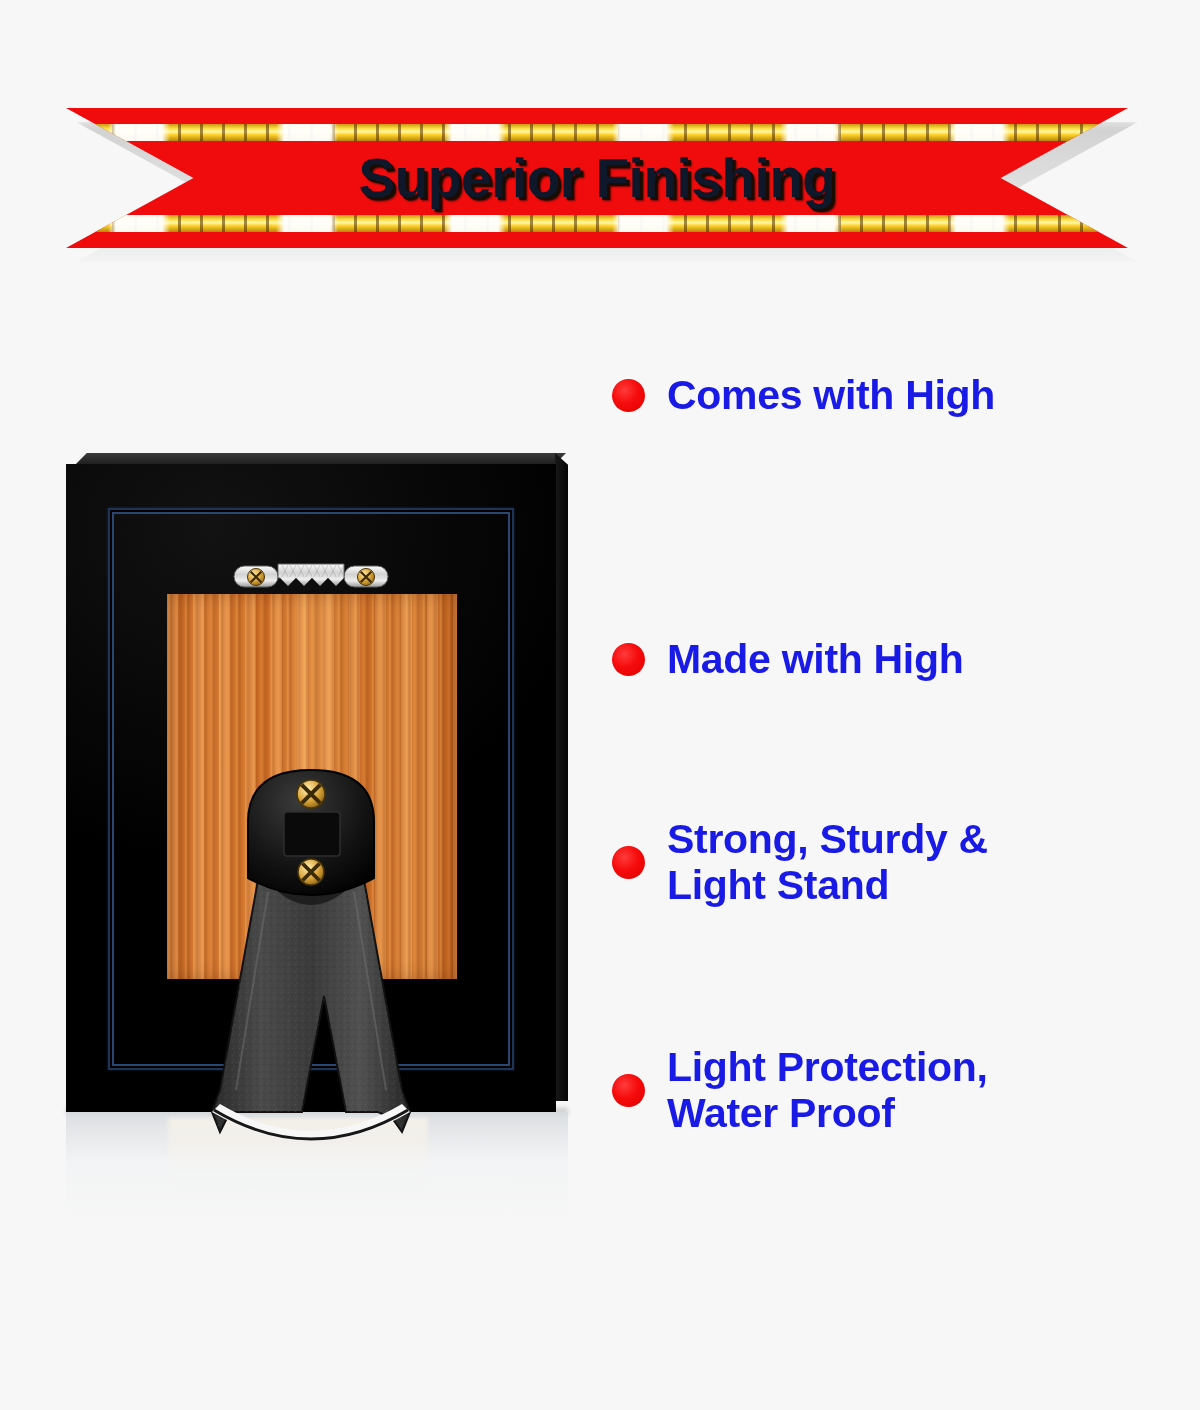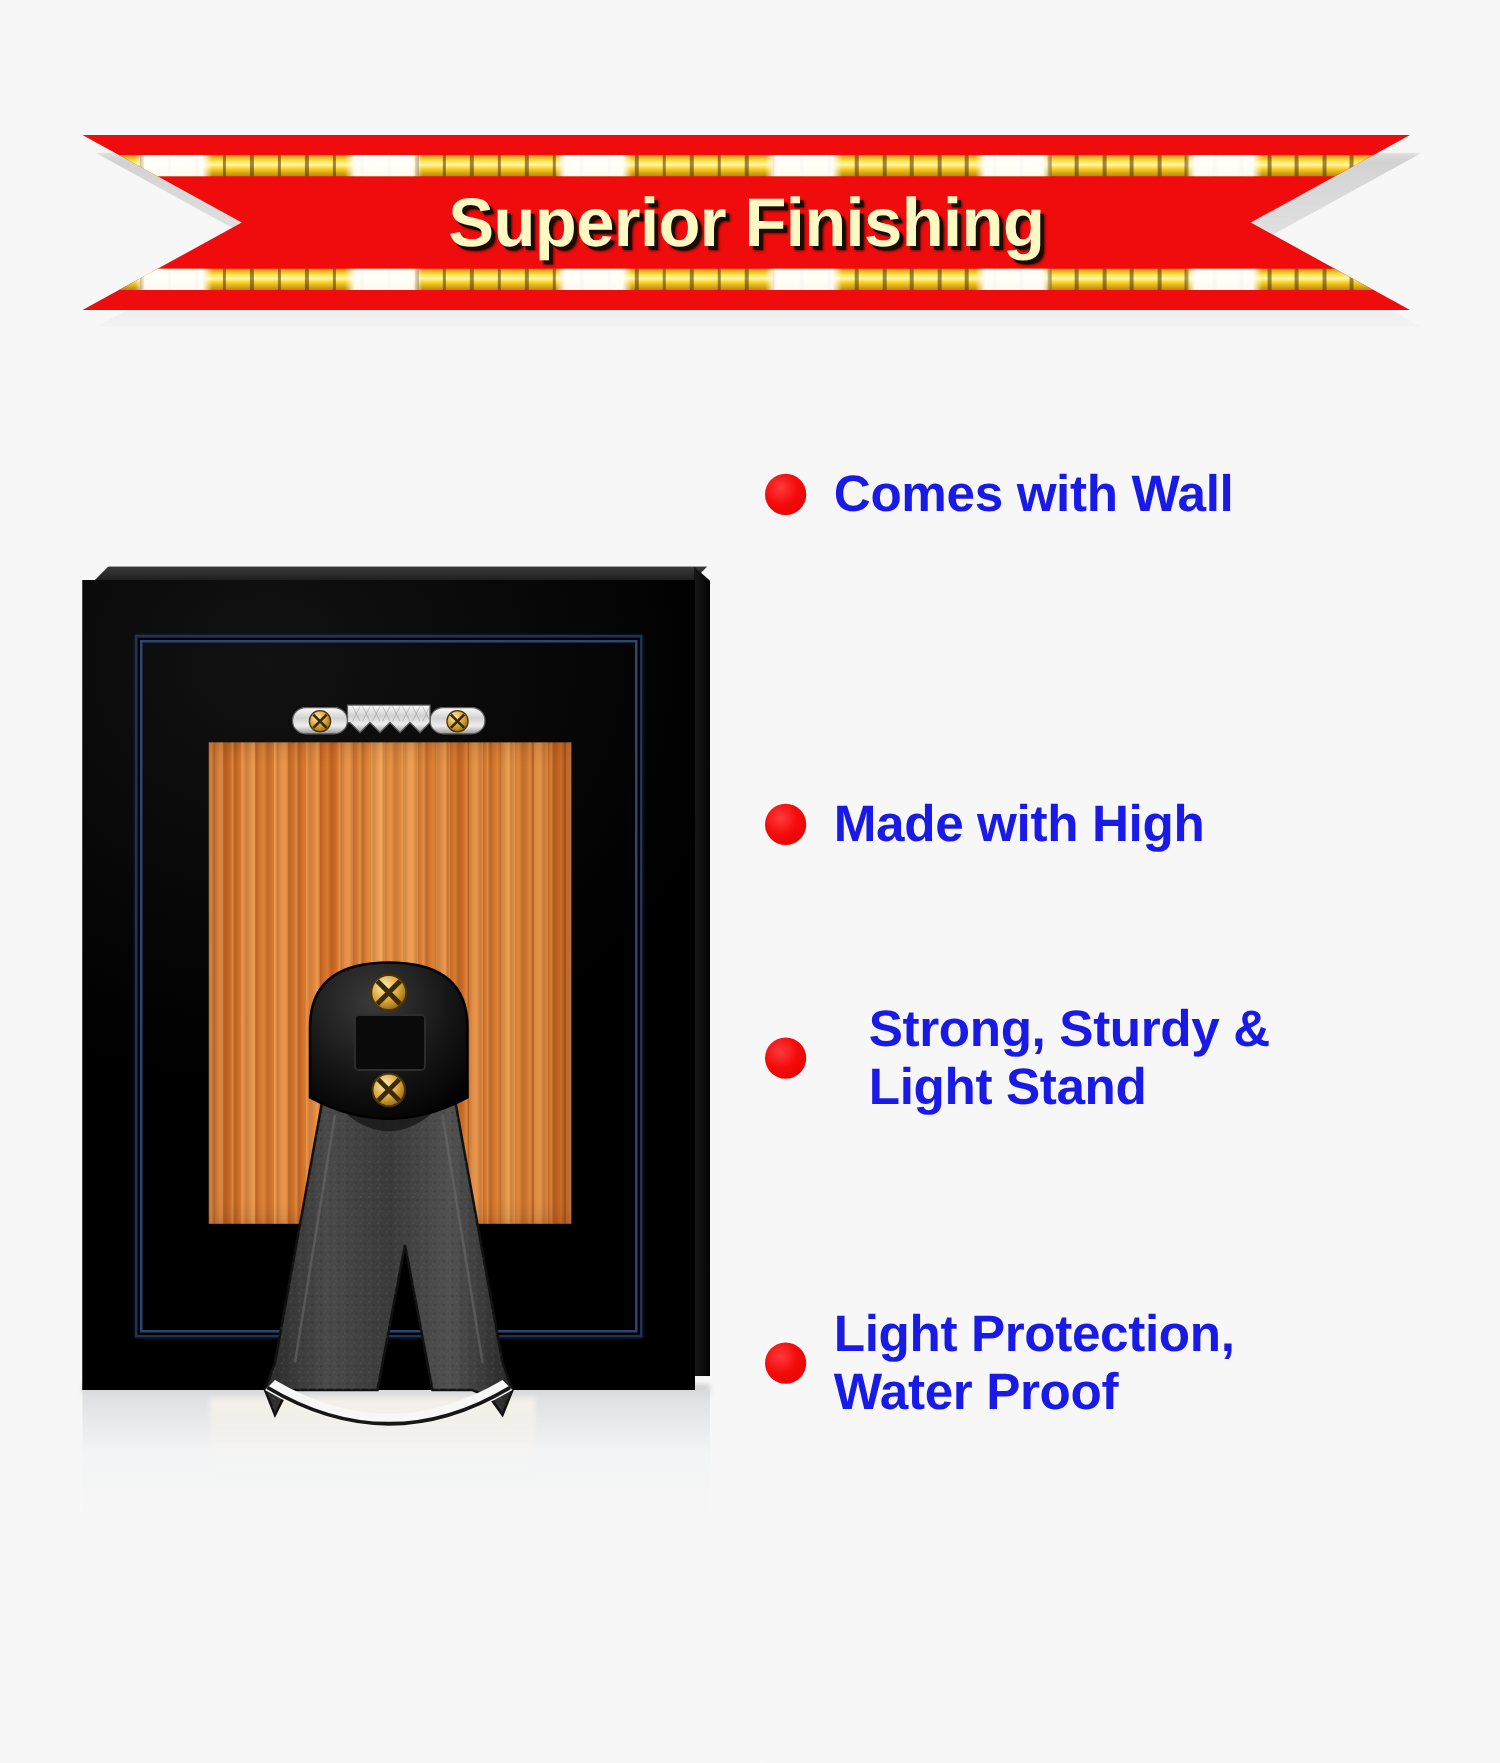--- a/index.html
+++ b/index.html
@@ -79,21 +79,21 @@
     position: absolute;
     left: 0;
     top: 0;
     width: 100%;
     height: 140px;
     display: flex;
     align-items: center;
     justify-content: center;
     font-size: 55px;
     font-weight: bold;
-    color: #fef9c3;
+    color: #0f172a;
     letter-spacing: -0.5px;
     text-shadow: 3px 3px 0 #1a0c00, 4px 4px 2px rgba(0,0,0,0.55);
     white-space: nowrap;
   }
 
   
   #product {
     position: absolute;
     left: 48px;
     top: 436px;
@@ -247,21 +247,21 @@
   }
   .feature-text {
     font-size: 41px;
     font-weight: bold;
     color: #1a1ae6;
     line-height: 1.13;
     letter-spacing: -0.3px;
   }
   #feature-0 { top: 0px; }
   #feature-1 { top: 228px; margin-top: 36px; }
-  #feature-2 { top: 428px; gap: 28px; }
+  #feature-2 { top: 444px; }
   #feature-3 { top: 672px; }
 </style>
 </head>
 <body>
 
 <div id="page">
 
   <div id="banner-wrap">
     <div id="banner-shadow"></div>
     <div id="banner">
@@ -379,21 +379,21 @@
         </div>
       </div>
     </div>
   </div>
 
   <div id="features">
 
     <div class="feature" id="feature-0">
       <span class="bullet"></span>
       <span class="feature-text">
-        <span>Comes with Wall</span><br>
+        <span>Comes with High</span><br>
       </span>
     </div>
 
     <div class="feature" id="feature-1">
       <span class="bullet"></span>
       <span class="feature-text">
         <span>Made with High</span><br>
       </span>
     </div>
 

